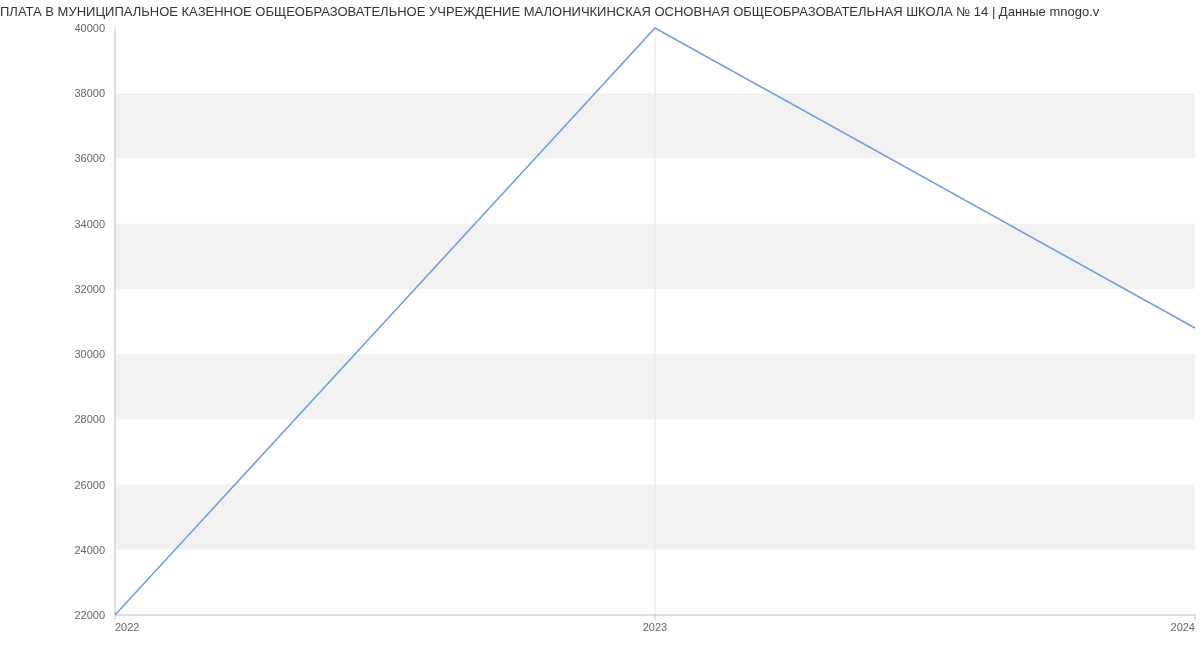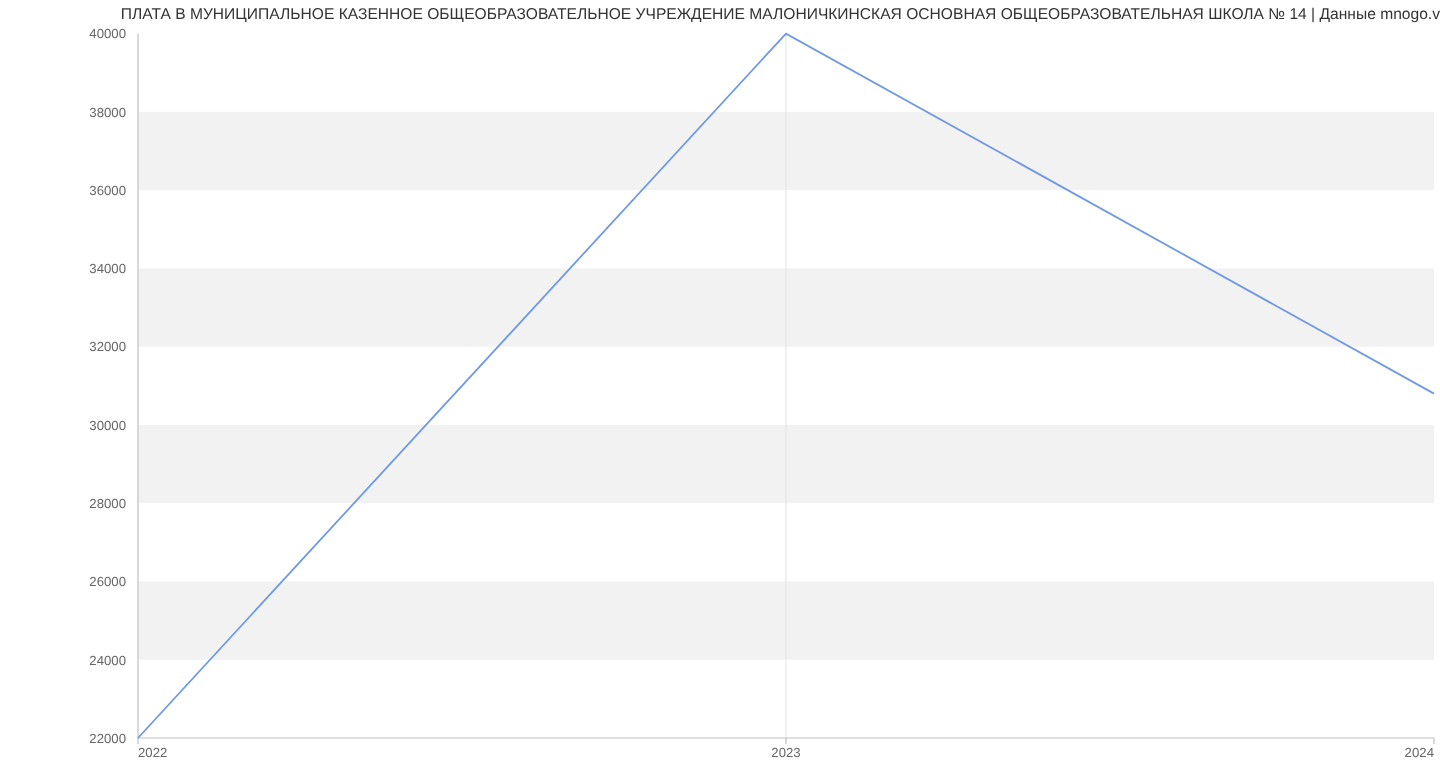--- a/index.html
+++ b/index.html
@@ -18,21 +18,20 @@
   }
   .title {
     position: absolute;
     top: 4px;
     left: 0;
     width: 1200px;
     font-size: 13px;
     color: #333333;
     white-space: nowrap;
     overflow: hidden;
-    text-align: right;
   }
   svg {
     position: absolute;
     top: 0;
     left: 0;
   }
   .grid-band {
     fill: #f2f2f2;
   }
   .grid-line {

